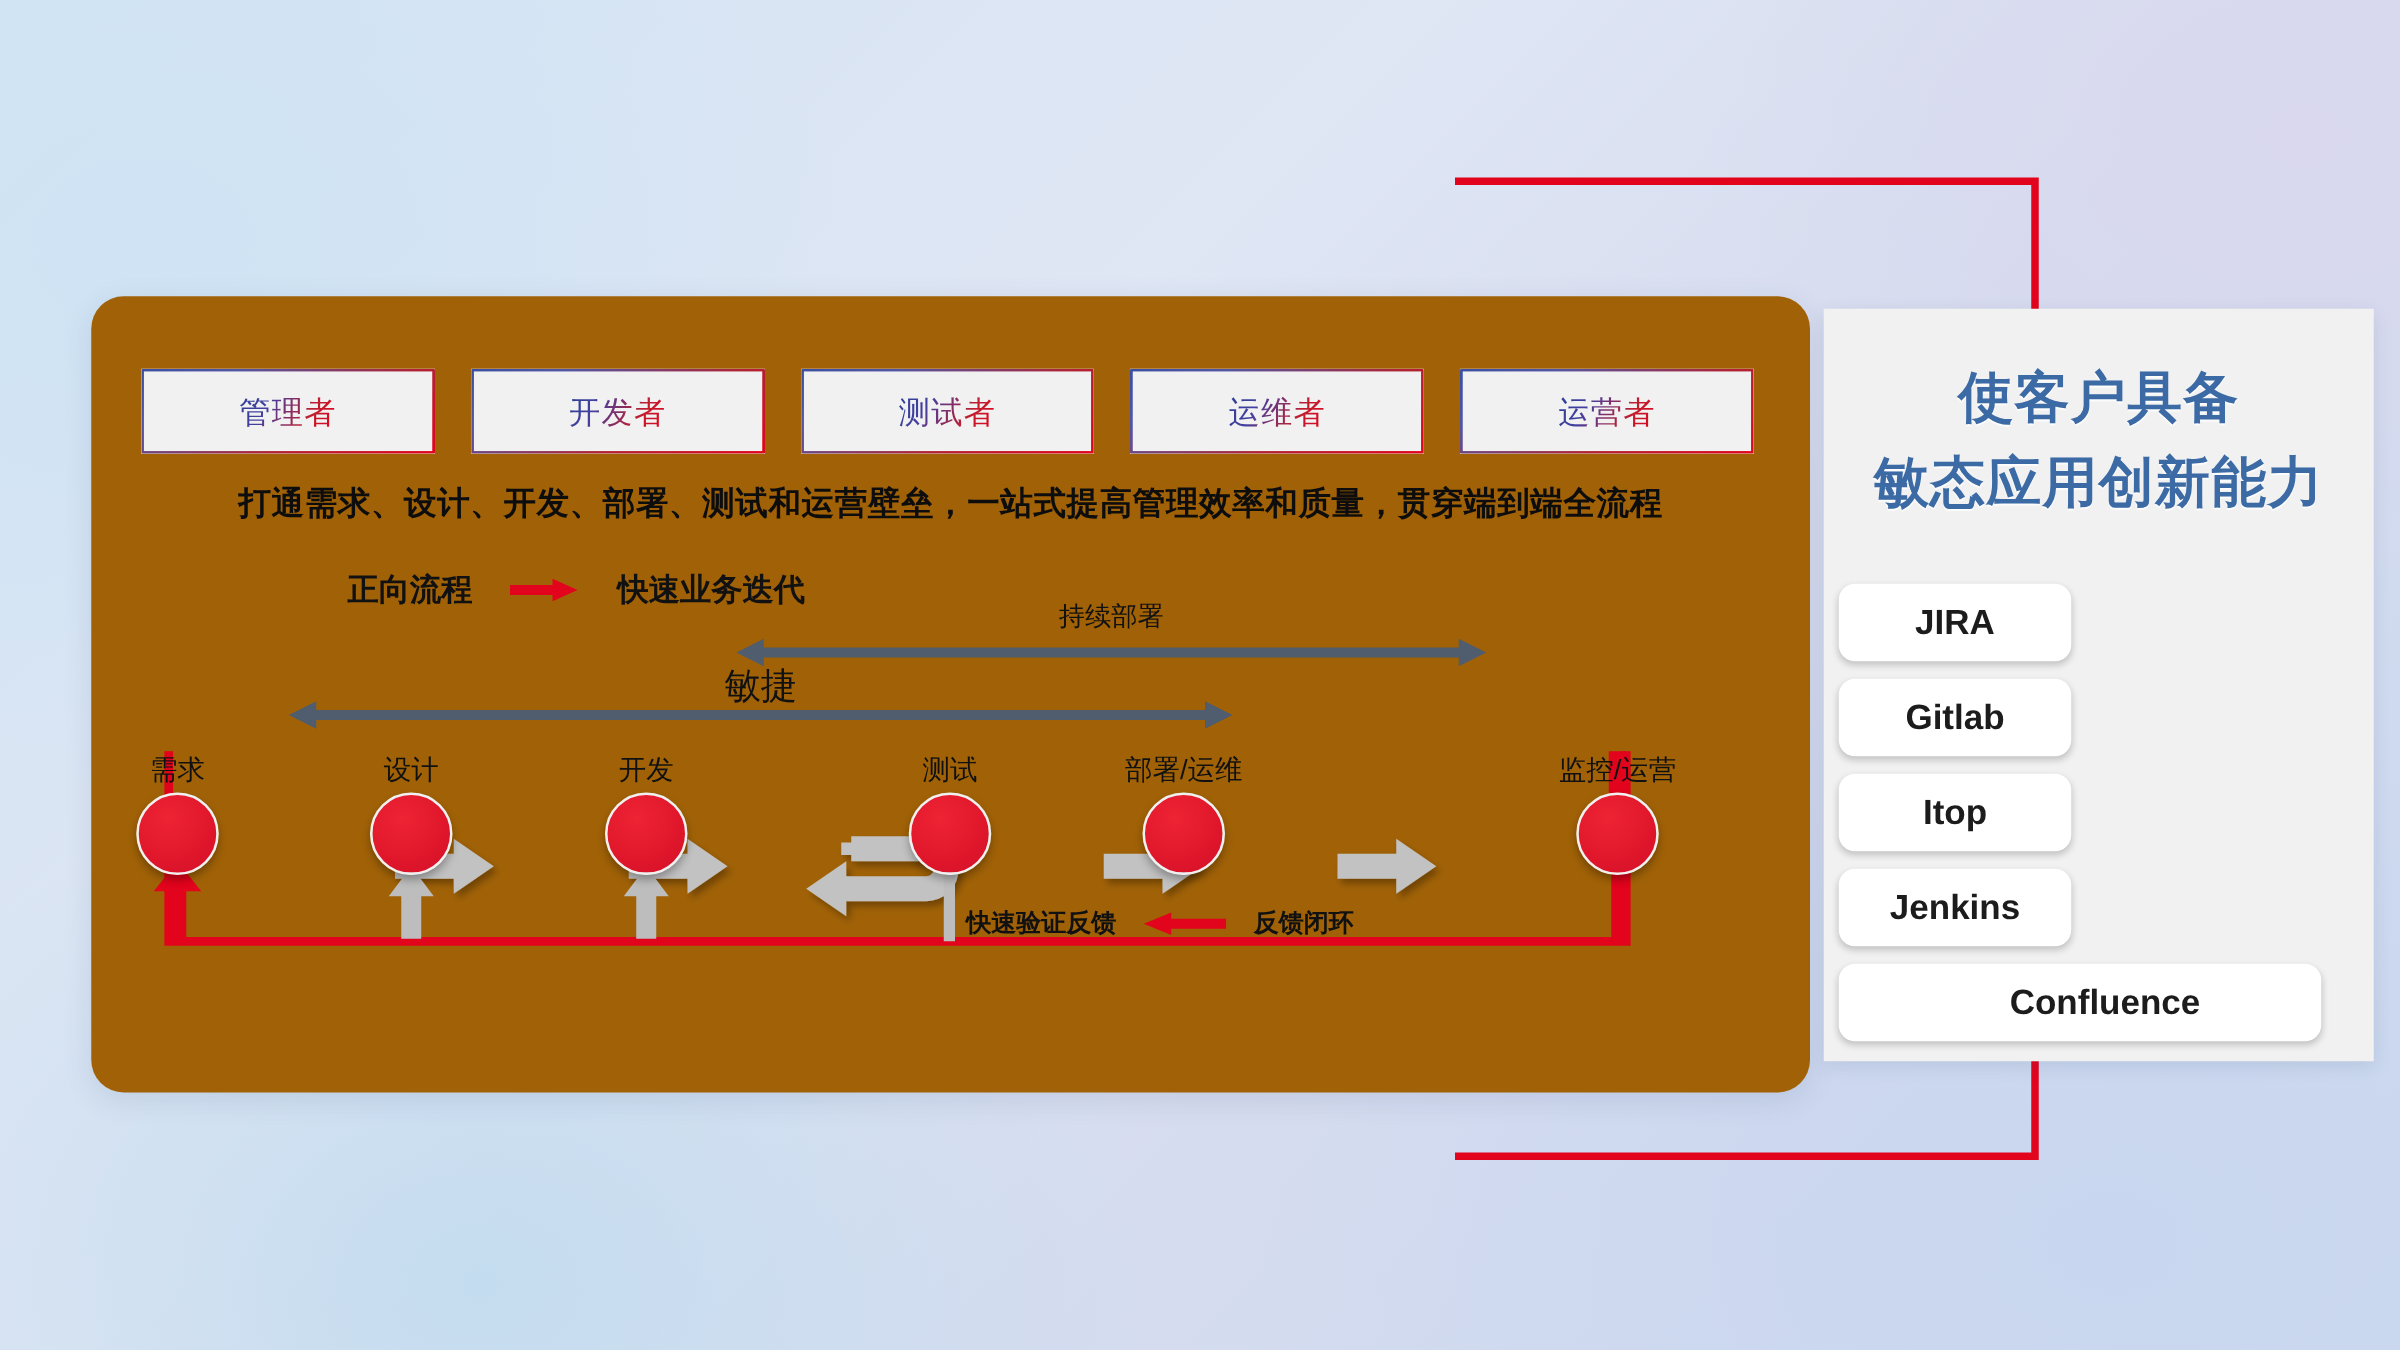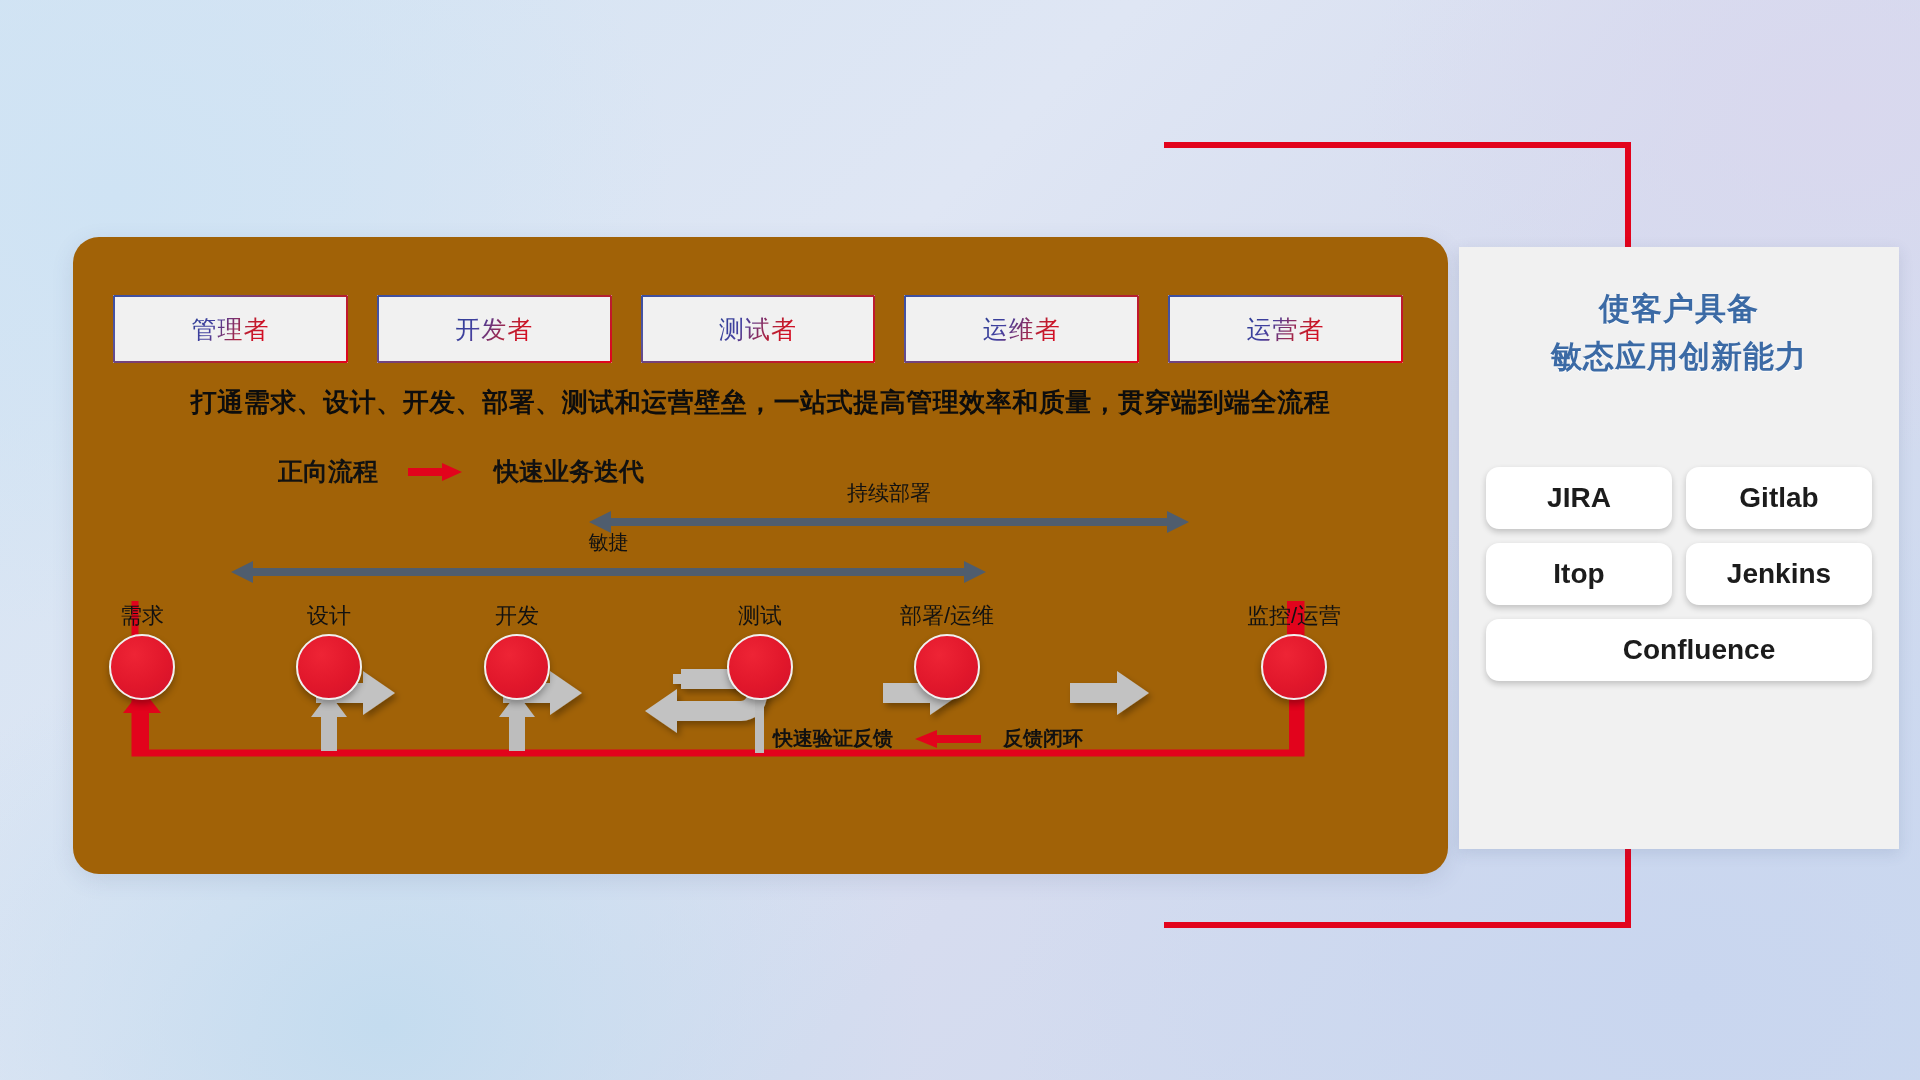--- a/index.html
+++ b/index.html
@@ -60,43 +60,43 @@
   .legend-fb  { position:absolute; left:700px; top:488px;
                 display:flex; align-items:center; gap:22px;
                 font-size:20px; font-weight:bold; color:#111; }
 
   
   .bar-dep { position:absolute; left:516px; top:272px; width:600px; height:40px; }
   .bar-dep .lbl { position:absolute; left:0; right:0; top:-30px; text-align:center;
                   font-size:21px; color:#111; }
   .bar-agile { position:absolute; left:158px; top:322px; width:755px; height:40px; }
   .bar-agile .lbl { position:absolute; left:0; right:0; top:-30px; text-align:center;
-                    font-size:20px; color:#111; }
+                    font-size:29px; color:#111; }
 
   
   .pipeline { position:absolute; left:0; top:364px; width:1375px; height:220px; }
   .stage { position:absolute; width:130px; text-align:center; }
   .stage .lbl { font-size:22px; color:#111; white-space:nowrap; margin-bottom:3px; }
   .dot {
     width:66px; height:66px; border-radius:50%; margin:0 auto;
     background:radial-gradient(circle at 38% 30%,#ee2435 0%,#e1172b 55%,#d2102a 100%);
     border:2px solid #f0f0f0;
     box-shadow:0 4px 7px rgba(0,0,0,.30);
   }
 
   
   .panel {
     position:absolute; left:1459px; top:247px; width:440px; height:602px;
     background:#f1f1f1; box-shadow:0 4px 14px rgba(60,80,120,.14);
   }
-  .panel h2 { font-size:31px; font-weight:bold; color:#3b6aa5; text-align:center;
+  .panel h2 { font-size:44px; font-weight:bold; color:#3b6aa5; text-align:center;
               line-height:1.55; margin-top:38px; letter-spacing:1px;
               text-shadow:0 1px 1px rgba(255,255,255,.85); }
   .chips { position:absolute; left:12px; top:220px; width:416px;
-           display:flex; flex-wrap:wrap; gap:14px 14px; justify-content:center; }
+           display:flex; flex-wrap:wrap; gap:14px 14px; justify-content:center;flex-direction:column; }
   .chip {
     background:#fff; border-radius:13px; height:62px; width:186px;
     display:flex; align-items:center; justify-content:center;
     font-size:28px; font-weight:bold; color:#1c1c1c;
     box-shadow:0 3px 6px rgba(0,0,0,.20);
   }
   .chip.wide { width:386px;padding-left:40px; }
 </style>
 </head>
 <body>

